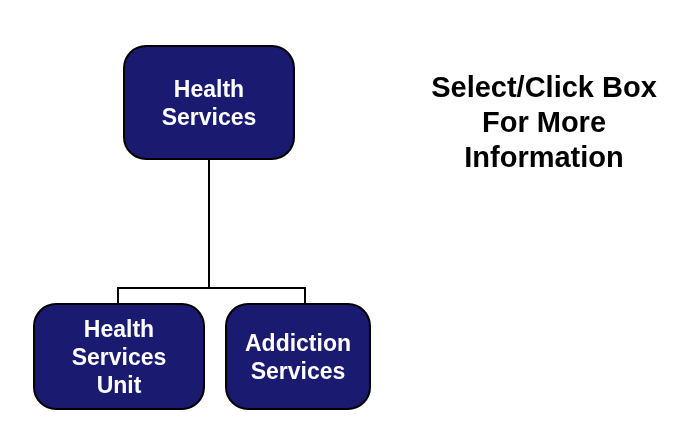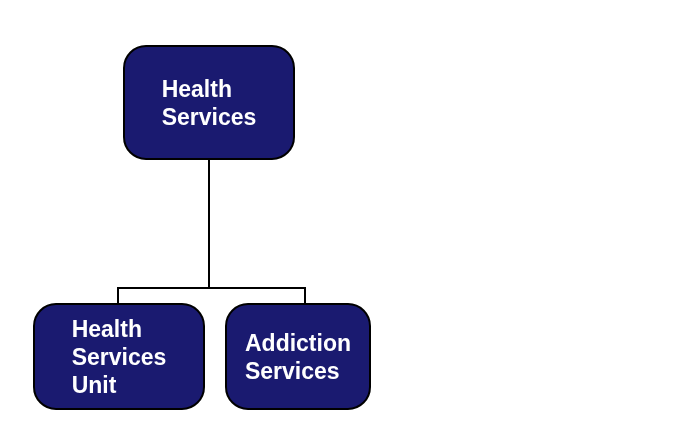--- a/index.html
+++ b/index.html
@@ -17,21 +17,21 @@
   }
   .node {
     position: absolute;
     box-sizing: border-box;
     background: var(--box-fill, #1a1a70);
     border: 2px solid var(--box-border, #000000);
     border-radius: 23px;
     display: flex;
     align-items: center;
     justify-content: center;
-    text-align: left;
+    text-align: center;
     cursor: pointer;
   }
   .node .label {
     color: var(--box-text, #ffffff);
     font-weight: bold;
     font-size: 23px;
     line-height: 28px;
     white-space: pre-line;
   }
   .node-root   { left: 123px; top: 45px;  width: 172px; height: 115px; }
@@ -79,14 +79,17 @@
     <span class="label">Health
 Services
 Unit</span>
   </div>
 
   <div class="node node-right">
     <span class="label">Addiction
 Services</span>
   </div>
 
+  <div class="note">Select/Click Box
+For More
+Information</div>
 
 </div>
 
 </body></html>

